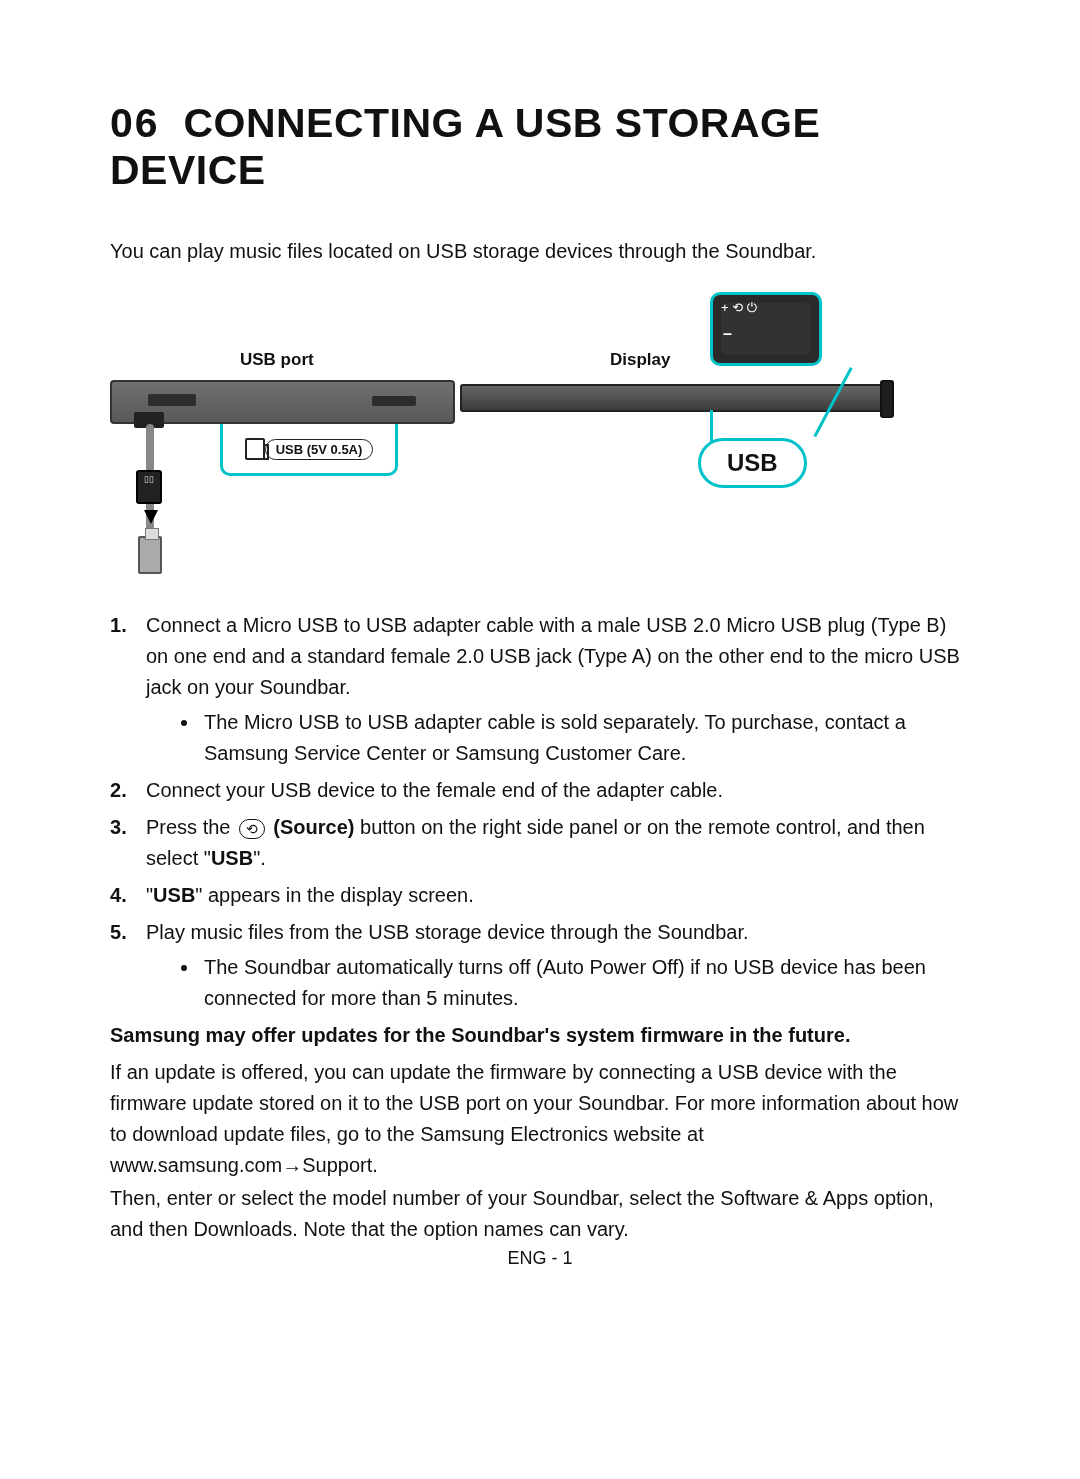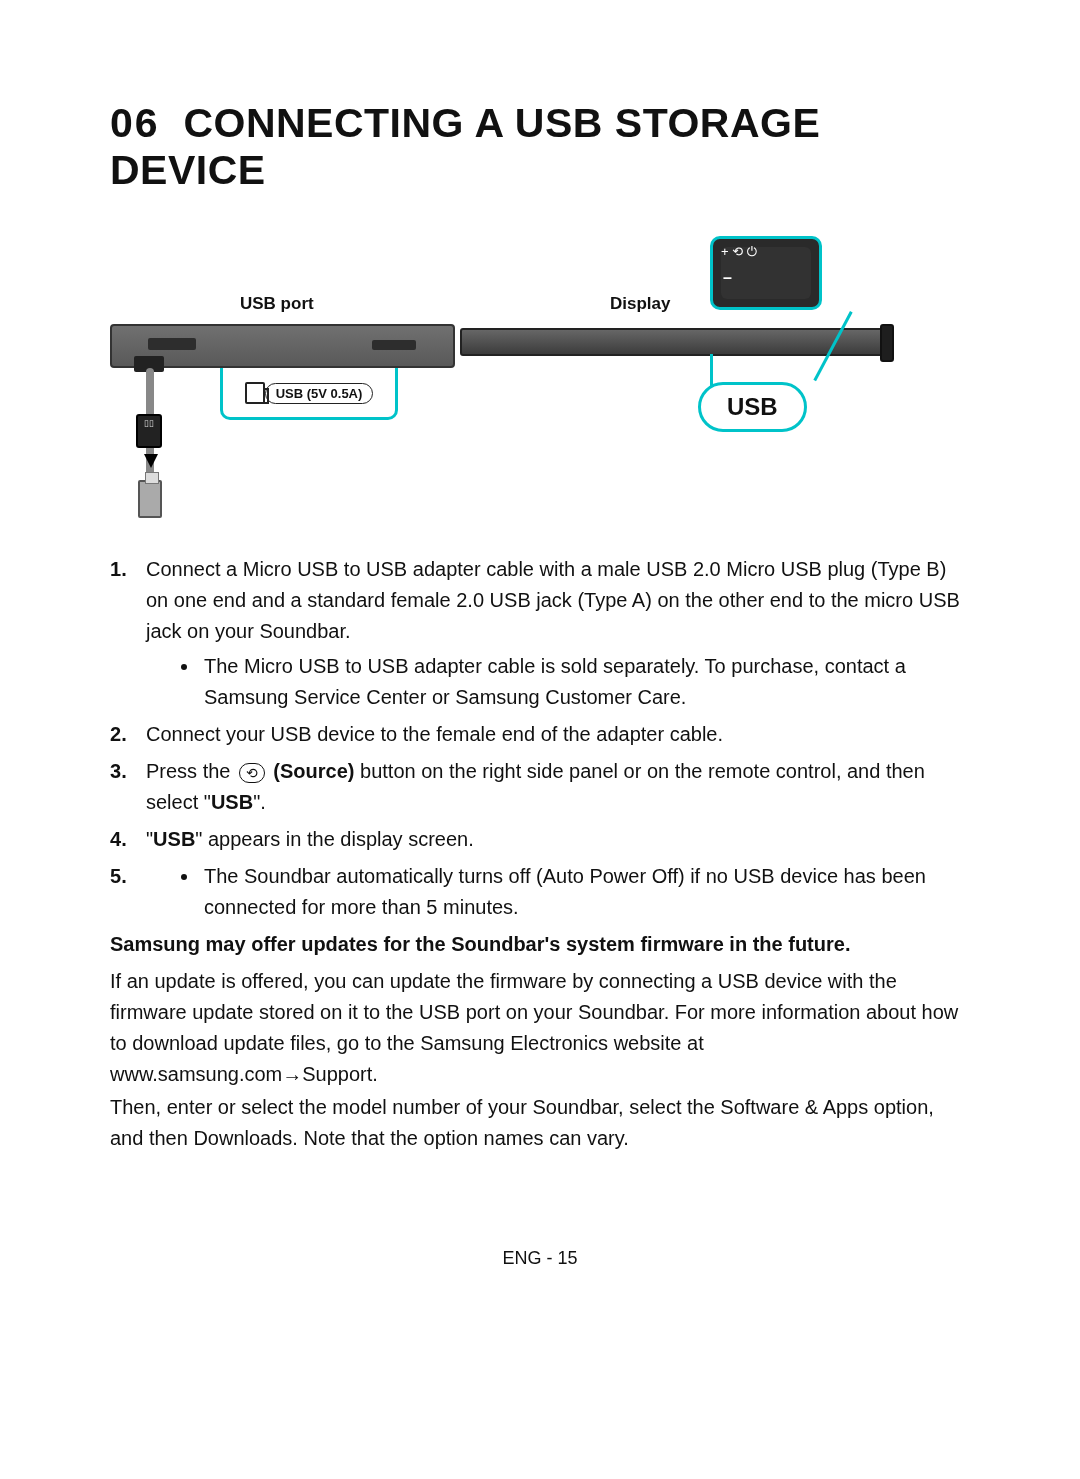--- a/index.html
+++ b/index.html
@@ -46,20 +46,21 @@
 </style>
 </head>
 <body>
 
 <div class="page">
 
   <h1 class="section-title">
     <span class="chapnum">06</span>&nbsp;&nbsp;<span>CONNECTING A USB STORAGE DEVICE</span>
   </h1>
 
+  <p class="intro">You can play music files located on USB storage devices through the Soundbar.</p>
 
   <div class="diagram-area">
     <div class="label" style="left:130px; top:58px;text-align:right;">USB port</div>
     <div class="label" style="left:500px; top:58px;">Display</div>
 
     <div class="remote-box" style="left:600px; top:0;">
       <div class="remote-inner"></div>
       <div class="remote-glyph">+  ⟲  ⏻</div>
       <div style="position:absolute;left:10px;top:30px;color:#fff;font-size:16px;font-weight:800;">–</div>
     </div>
@@ -96,24 +97,25 @@
     <li>
       <span>Connect your USB device to the female end of the adapter cable.</span>
     </li>
     <li>
       <span>Press the </span><span class="src-icon">⟲</span> <span class="bold">(Source)</span><span> button on the right side panel or on the remote control, and then select "</span><span class="bold">USB</span><span>".</span>
     </li>
     <li>
       <span>"</span><span class="bold">USB</span><span>" appears in the display screen.</span>
     </li>
     <li>
+      <span>Play music files from the USB storage device through the Soundbar.</span>
       <ul class="sub">
         <li>The Soundbar automatically turns off (Auto Power Off) if no USB device has been connected for more than 5 minutes.</li>
       </ul>
     </li>
   </ol>
 
   <p class="body bold">Samsung may offer updates for the Soundbar's system firmware in the future.</p>
   <p class="body">If an update is offered, you can update the firmware by connecting a USB device with the firmware update stored on it to the USB port on your Soundbar. For more information about how to download update files, go to the Samsung Electronics website at www.samsung.com→Support.</p>
   <p class="body">Then, enter or select the model number of your Soundbar, select the Software &amp; Apps option, and then Downloads. Note that the option names can vary.</p>
 
-  <div class="footer">ENG - 15</div>
+  <div class="footer">ENG - 1</div>
 </div>
 
 </body></html>

